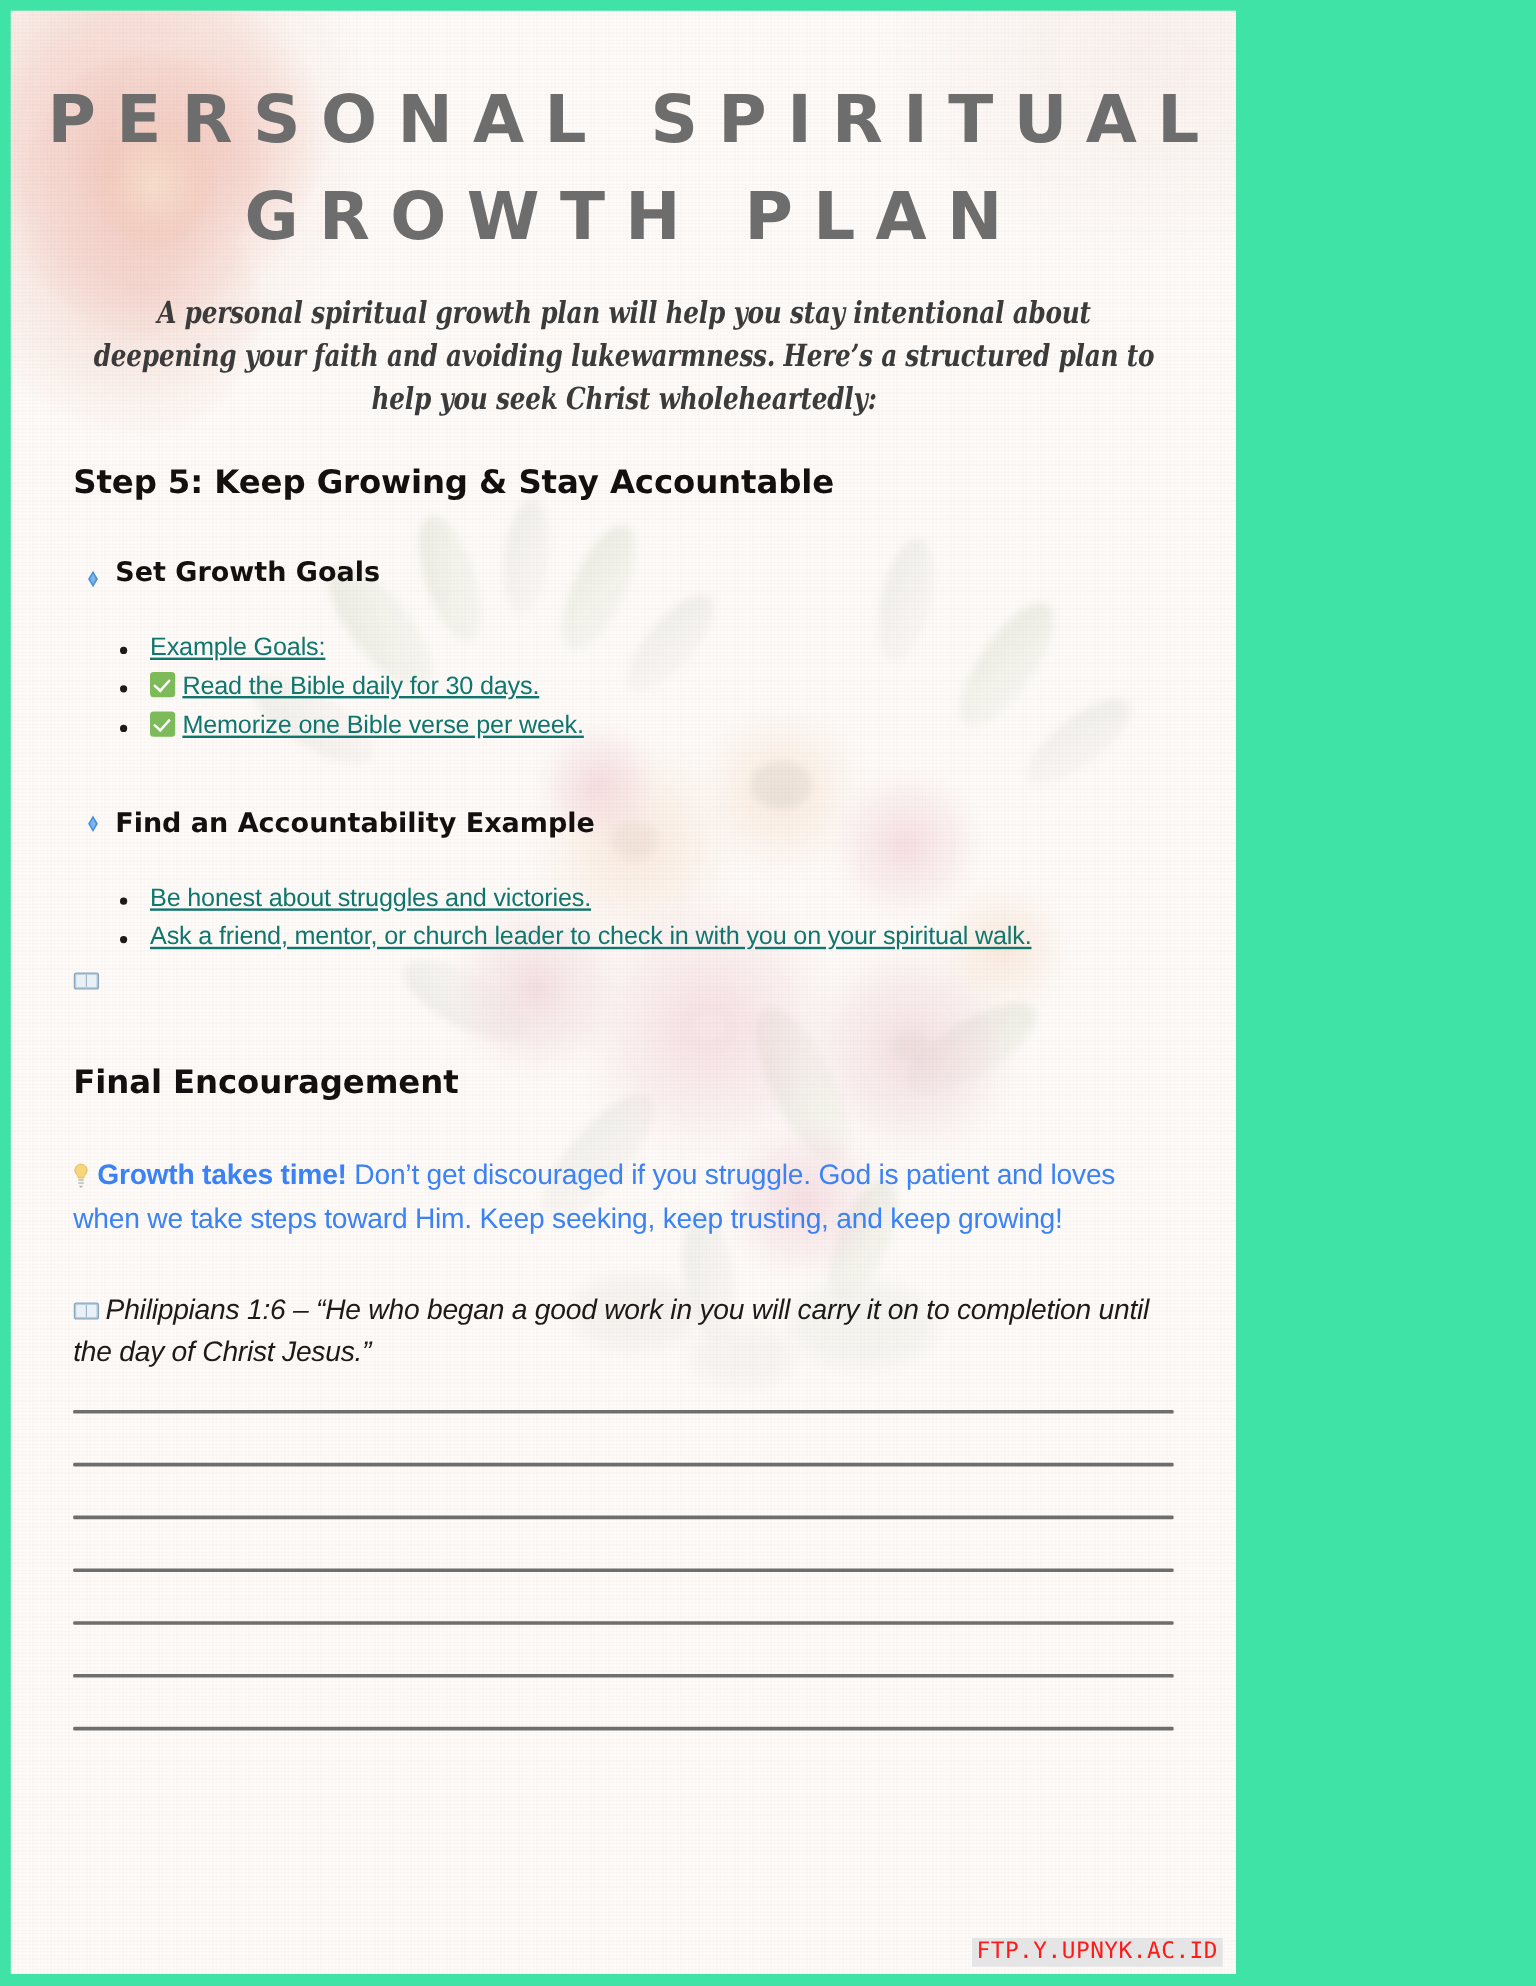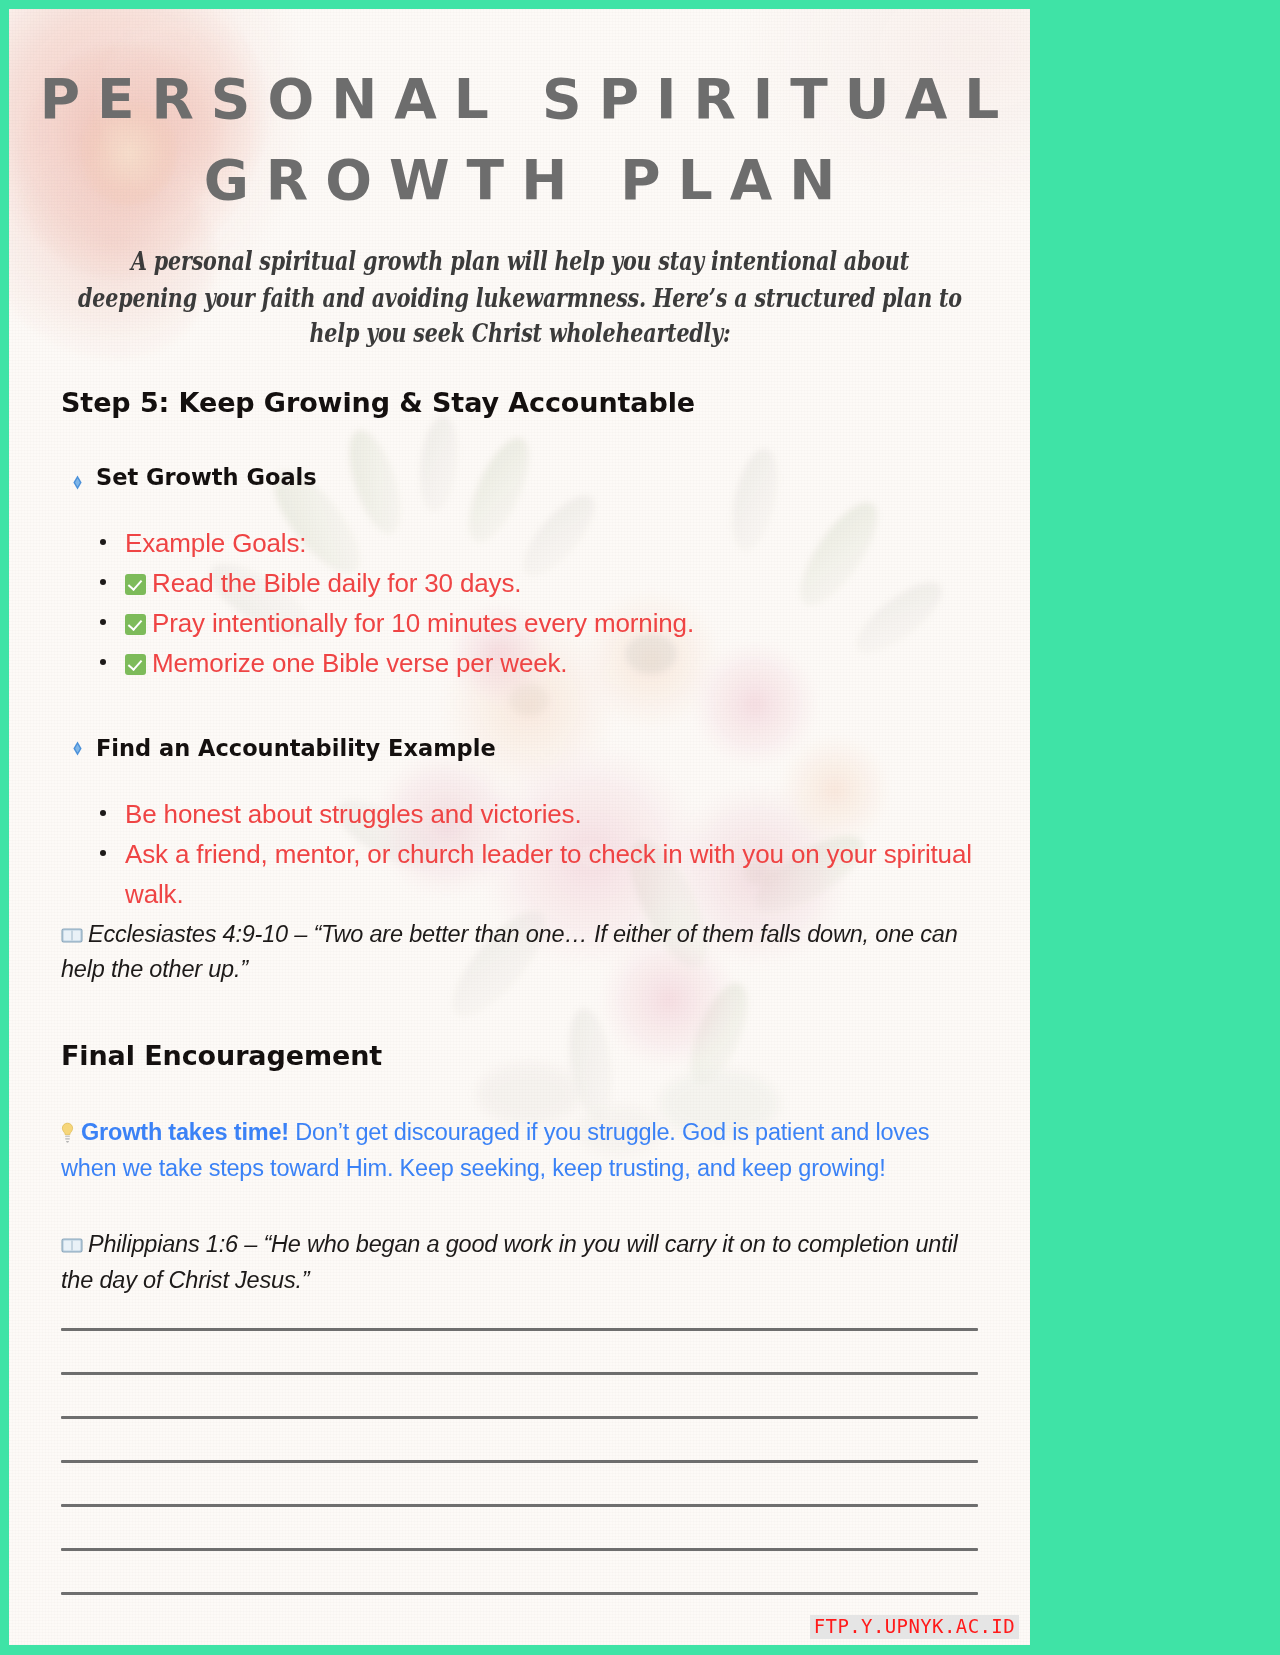--- a/index.html
+++ b/index.html
@@ -162,24 +162,25 @@
   }
   .diamond-icon svg { display: block; width: 15px; height: 15px; }
 
   ul.bullets {
     list-style: none;
     margin-left: 30px;
   }
   ul.bullets li {
     position: relative;
     padding-left: 34px;
-    font-size: 26px;
+    font-size: 21px;
     line-height: 1.53;
-    color: #ef4444;
+    color: #0f766e;
     letter-spacing: -.15px;
+    text-decoration: underline;
   }
   ul.bullets li::before {
     content: "";
     position: absolute;
     left: 9px; top: 15px;
     width: 6px; height: 6px;
     border-radius: 50%;
     background: #1d1a19;
   }
 
@@ -385,23 +386,20 @@
         </div>
 
         <ul class="bullets" style="margin-top:34px;">
           <li>
             <span>Example Goals:</span>
           </li>
           <li>
             <span class="check-emoji"></span><span>Read the Bible daily for 30 days.</span>
           </li>
           <li>
-            <span class="check-emoji"></span><span>Pray intentionally for 10 minutes every morning.</span>
-          </li>
-          <li>
             <span class="check-emoji"></span><span>Memorize one Bible verse per week.</span>
           </li>
         </ul>
 
         <div class="sub-heading" style="margin-top:52px;">
           <span class="diamond-icon">
             <svg viewBox="0 0 15 15" xmlns="http://www.w3.org/2000/svg" aria-hidden="true">
               <path d="M7.5 0.6 L11.6 7.5 L7.5 14.4 L3.4 7.5 Z" fill="#4a90d9"></path>
               <path d="M7.5 3.2 L9.9 7.5 L7.5 11.8 L5.1 7.5 Z" fill="#7fb6e8"></path>
             </svg>
@@ -418,21 +416,21 @@
           </li>
         </ul>
 
         <p class="scripture" style="margin-top:2px;">
           <span class="book-emoji">
             <svg viewBox="0 0 22 17" xmlns="http://www.w3.org/2000/svg" aria-hidden="true">
               <rect x="1" y="2" width="20" height="13" rx="1.6" fill="#b9cede" stroke="#8aa6bb" stroke-width="1.1"></rect>
               <rect x="2.6" y="3.6" width="16.8" height="9.8" rx="1" fill="#e9f1f7"></rect>
               <line x1="11" y1="3.6" x2="11" y2="13.4" stroke="#9fb8c9" stroke-width="1"></line>
             </svg>
-          </span><span>Ecclesiastes 4:9-10 – “Two are better than one… If either of them falls down, one can help the other up.”</span>
+          </span>
         </p>
 
         <h2 class="section-heading" style="margin-top:52px;">Final Encouragement</h2>
 
         <p class="paragraph" style="margin-top:44px;">
           <span class="bulb-emoji">
             <svg viewBox="0 0 13 22" xmlns="http://www.w3.org/2000/svg" aria-hidden="true">
               <path d="M6.5 1.2c-3 0-5.1 2.2-5.1 5 0 2 1.2 3.3 2 4.4.5.7.7 1.3.7 2h4.8c0-.7.2-1.3.7-2 .8-1.1 2-2.4 2-4.4 0-2.8-2.1-5-5.1-5z" fill="#f6d67a" stroke="#e0bc58" stroke-width=".8"></path>
               <rect x="4.1" y="13.4" width="4.8" height="1.7" rx=".7" fill="#c9c9c9"></rect>
               <rect x="4.1" y="16" width="4.8" height="1.7" rx=".7" fill="#c9c9c9"></rect>

